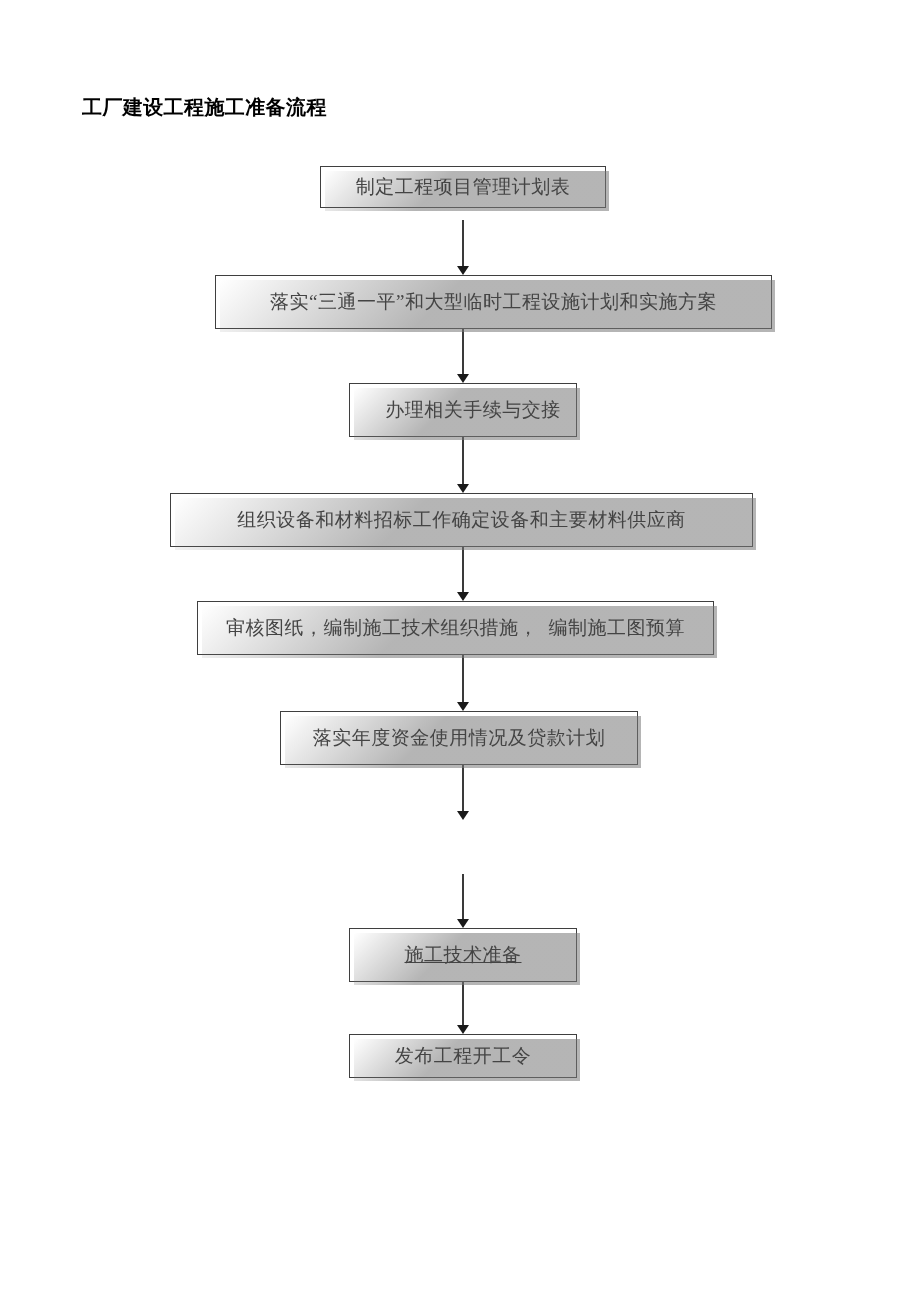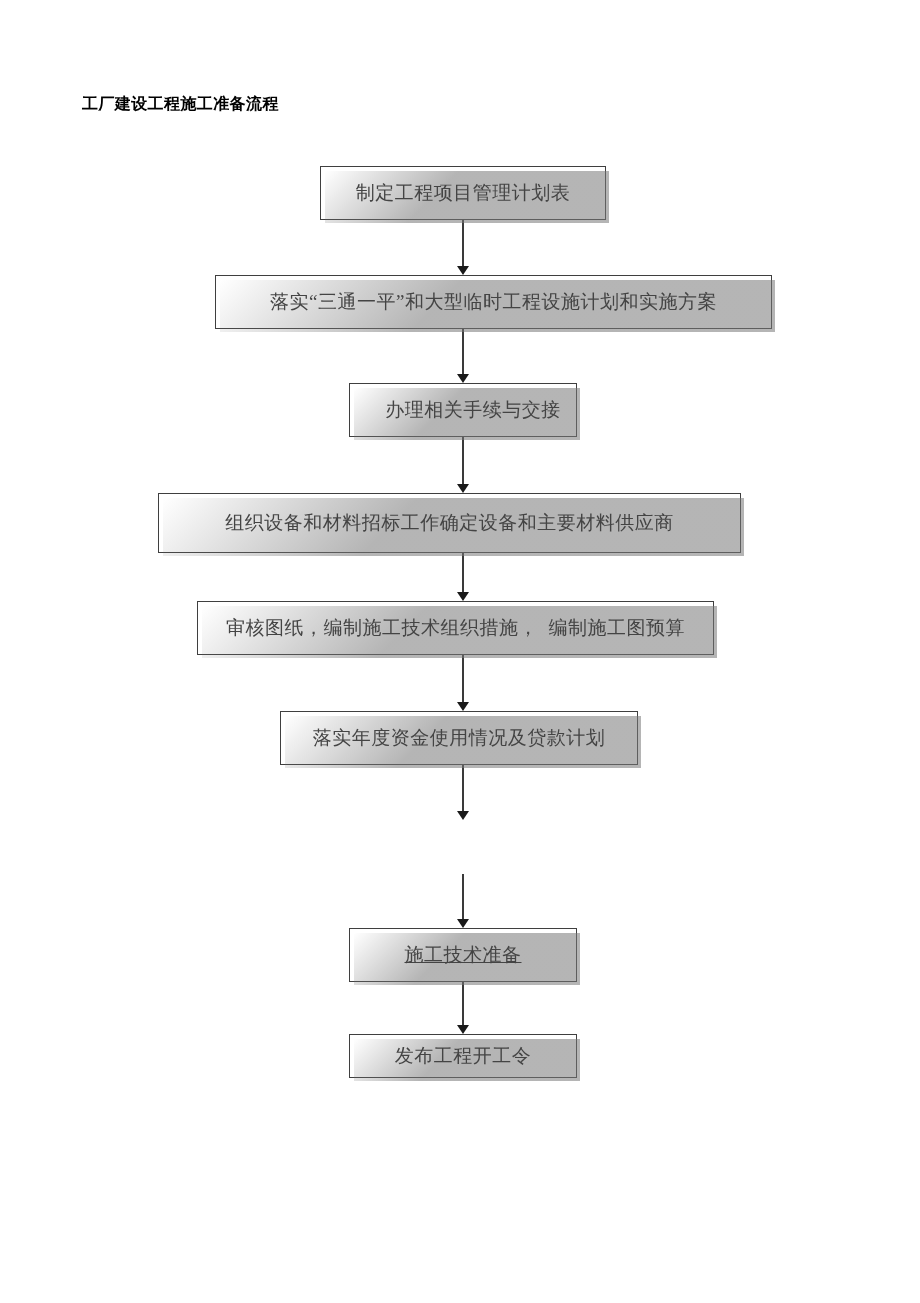--- a/index.html
+++ b/index.html
@@ -20,21 +20,21 @@
     inset: 0;
     width: 920px;
     height: 1303px;
   }
 
   .doc-title {
     position: absolute;
     left: 82px;
     top: 94px;
     font-family: "Liberation Sans", "DejaVu Sans", sans-serif;
-    font-size: 16px;
+    font-size: 20px;
     font-weight: bold;
     color: #000000;
     letter-spacing: 0.4px;
     white-space: nowrap;
   }
 
   
   .flow {
     position: absolute;
     left: 0;
@@ -130,23 +130,23 @@
         <div class="head" style="top: 46px;"></div>
       </div>
       <div class="conn" style="left: 462px; top: 874px; width: 2px; height: 54px;">
         <div class="stem" style="height: 45px;"></div>
         <div class="head" style="top: 45px;"></div>
       </div>
       <div class="conn" style="left: 462px; top: 982px; width: 2px; height: 52px;">
         <div class="stem" style="height: 43px;"></div>
         <div class="head" style="top: 43px;"></div>
       </div>
-      <div class="node" style="left: 320px; top: 166px; width: 286px; height: 54px; text-align: center;"><span class="node-label">制定工程项目管理计划表</span></div>
+      <div class="node" style="left: 320px; top: 166px; width: 286px; height: 42px; text-align: center;"><span class="node-label">制定工程项目管理计划表</span></div>
       <div class="node" style="left: 183px; top: 275px; width: 557px; height: 54px; margin-left: 32px;"><span class="node-label">落实“三通一平”和大型临时工程设施计划和实施方案</span></div>
       <div class="node" style="left: 349px; top: 383px; width: 228px; height: 54px; padding-left: 20px;"><span class="node-label">办理相关手续与交接</span></div>
-      <div class="node" style="left: 158px; top: 493px; width: 583px; height: 60px;"><span class="node-label">组织设备和材料招标工作确定设备和主要材料供应商</span></div>
+      <div class="node" style="left: 170px; top: 493px; width: 583px; height: 54px;"><span class="node-label">组织设备和材料招标工作确定设备和主要材料供应商</span></div>
       <div class="node" style="left: 197px; top: 601px; width: 517px; height: 54px;"><span class="node-label">审核图纸，编制施工技术组织措施，  编制施工图预算</span></div>
       <div class="node" style="left: 280px; top: 711px; width: 358px; height: 54px;"><span class="node-label">落实年度资金使用情况及贷款计划</span></div>
       <div class="node" style="left: 349px; top: 928px; width: 228px; height: 54px; text-decoration: underline;"><span class="node-label">施工技术准备</span></div>
       <div class="node" style="left: 349px; top: 1034px; width: 228px; height: 44px;"><span class="node-label">发布工程开工令</span></div>
     </div>
 
 </div>
 
 </body></html>

